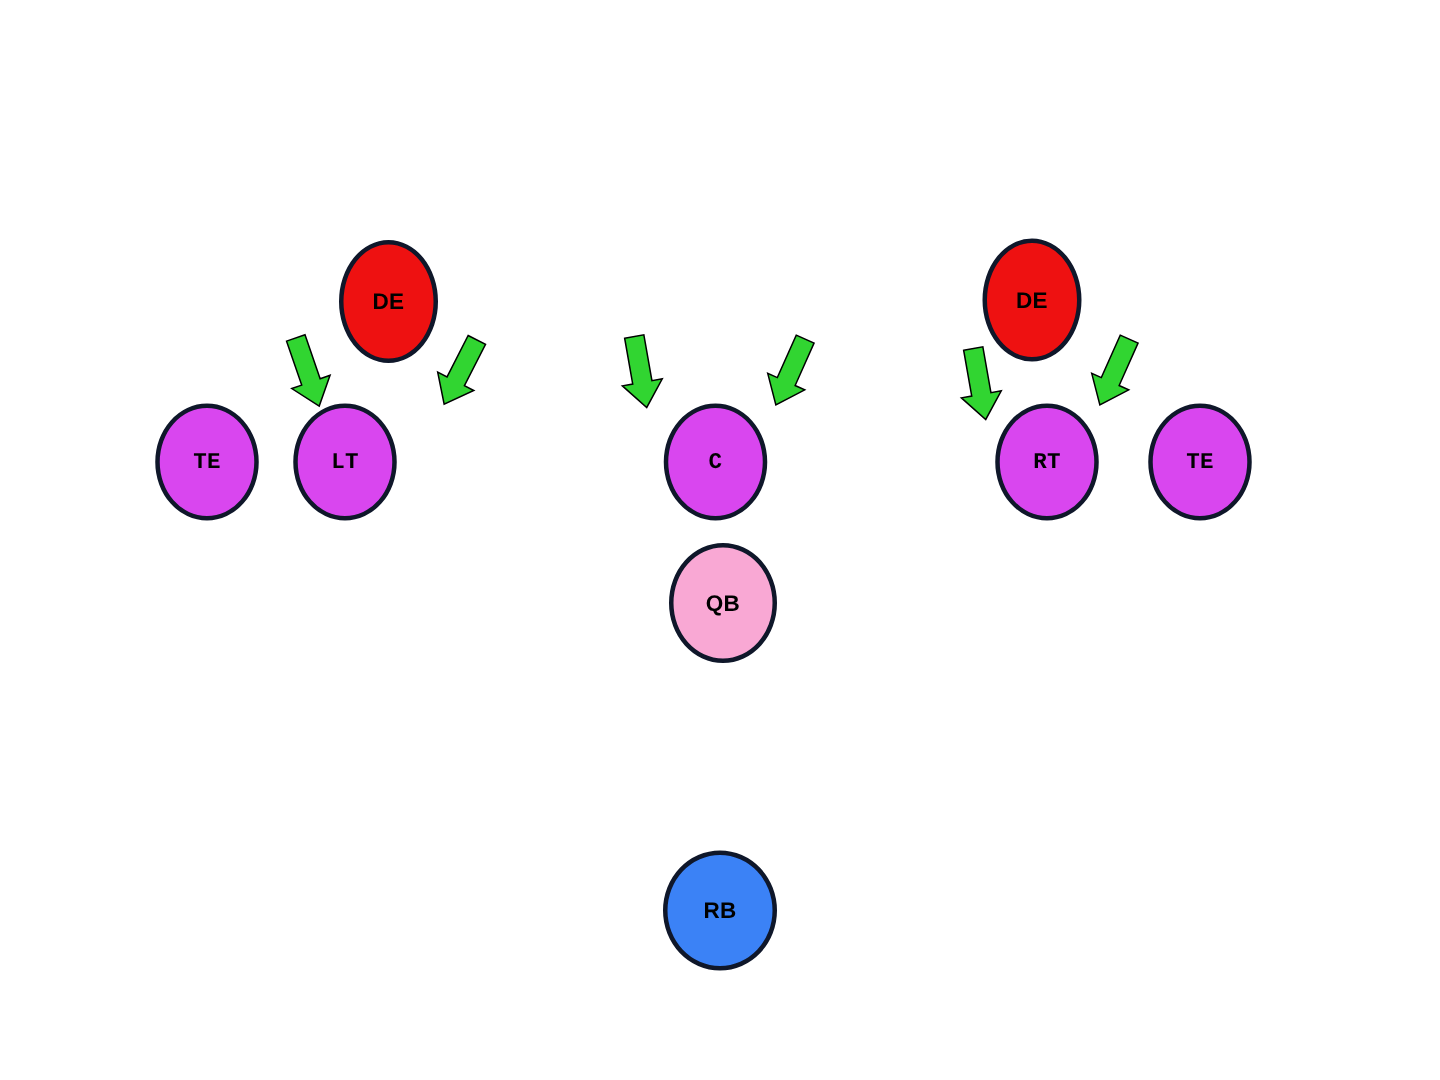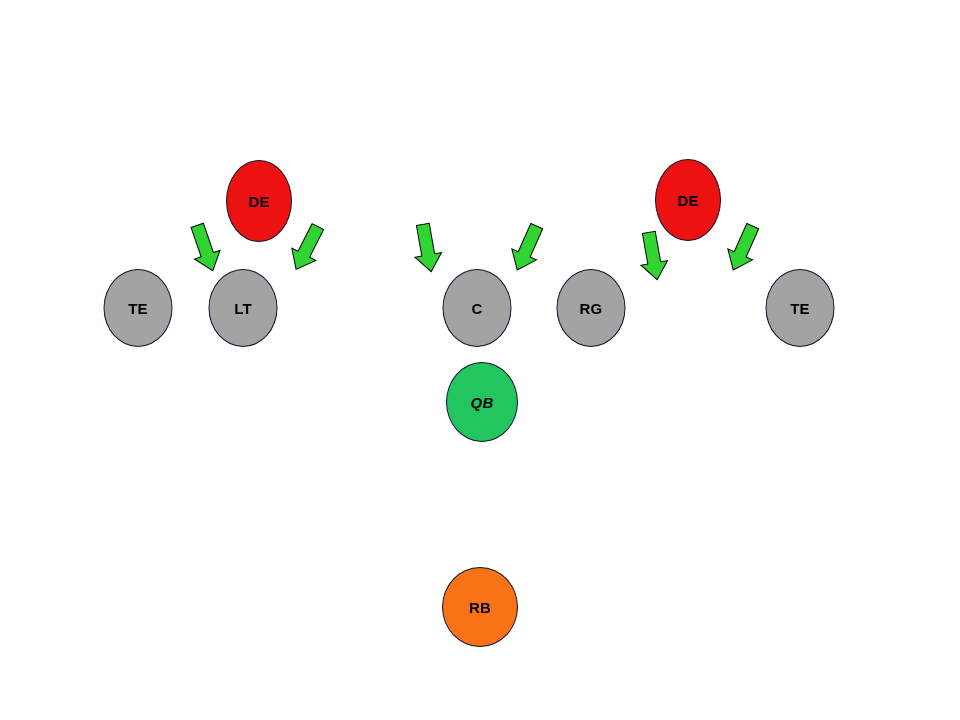--- a/index.html
+++ b/index.html
@@ -22,49 +22,49 @@
     width: 960px;
     height: 720px;
     pointer-events: none;
   }
   .node {
     position: absolute;
     transform: translate(-50%, -50%);
     display: flex;
     align-items: center;
     justify-content: center;
-    border: 1px solid #0f172a;
+    border: 3px solid #0f172a;
     border-radius: 50%;
     font-weight: bold;
     font-size: 15px;
     color: #000000;
     box-sizing: border-box;
     letter-spacing: 0.2px;
     text-align: right;
   }
   .node.defense {
     width: 66px;
     height: 82px;
     background: #ee1111;
   }
   .node.offense {
     width: 69px;
     height: 78px;
-    background: #a3a3a3;
+    background: #d946ef;
+    font-family: Liberation Mono, monospace;
   }
   .node.qb {
     width: 72px;
     height: 80px;
-    background: #22c55e;
-    font-style: italic;
+    background: #f9a8d4;
   }
   .node.rb {
     width: 76px;
     height: 80px;
-    background: #f97316;
+    background: #3b82f6;
   }
   .block-arrow {
     fill: #31d531;
     stroke: #000000;
     stroke-width: 1;
     stroke-linejoin: miter;
   }
 </style>
 </head>
 <body>
@@ -89,21 +89,21 @@
     </g>
     <g transform="translate(743,248) rotate(24)">
       <polygon class="block-arrow" points="-6.5,-24 6.5,-24 6.5,7 13.5,7 0,24 -13.5,7 -6.5,7"></polygon>
     </g>
   </svg>
 
   <div class="node defense" style="left:259px; top:201px">DE</div>
   <div class="node defense" style="left:688px; top:200px">DE</div>
 
   <div class="node offense" style="left:138px; top:308px">TE</div>
-  <div class="node offense" style="left:243px; top:308px">LT</div>
+  <div class="node offense" style="left:230px; top:308px">LT</div>
   <div class="node offense" style="left:477px; top:308px">C</div>
-  <div class="node offense" style="left:591px; top:308px">RG</div>
+  <div class="node offense" style="left:698px; top:308px">RT</div>
   <div class="node offense" style="left:800px; top:308px">TE</div>
 
   <div class="node qb" style="left:482px; top:402px">QB</div>
   <div class="node rb" style="left:480px; top:607px">RB</div>
 
 </div>
 
 </body></html>

